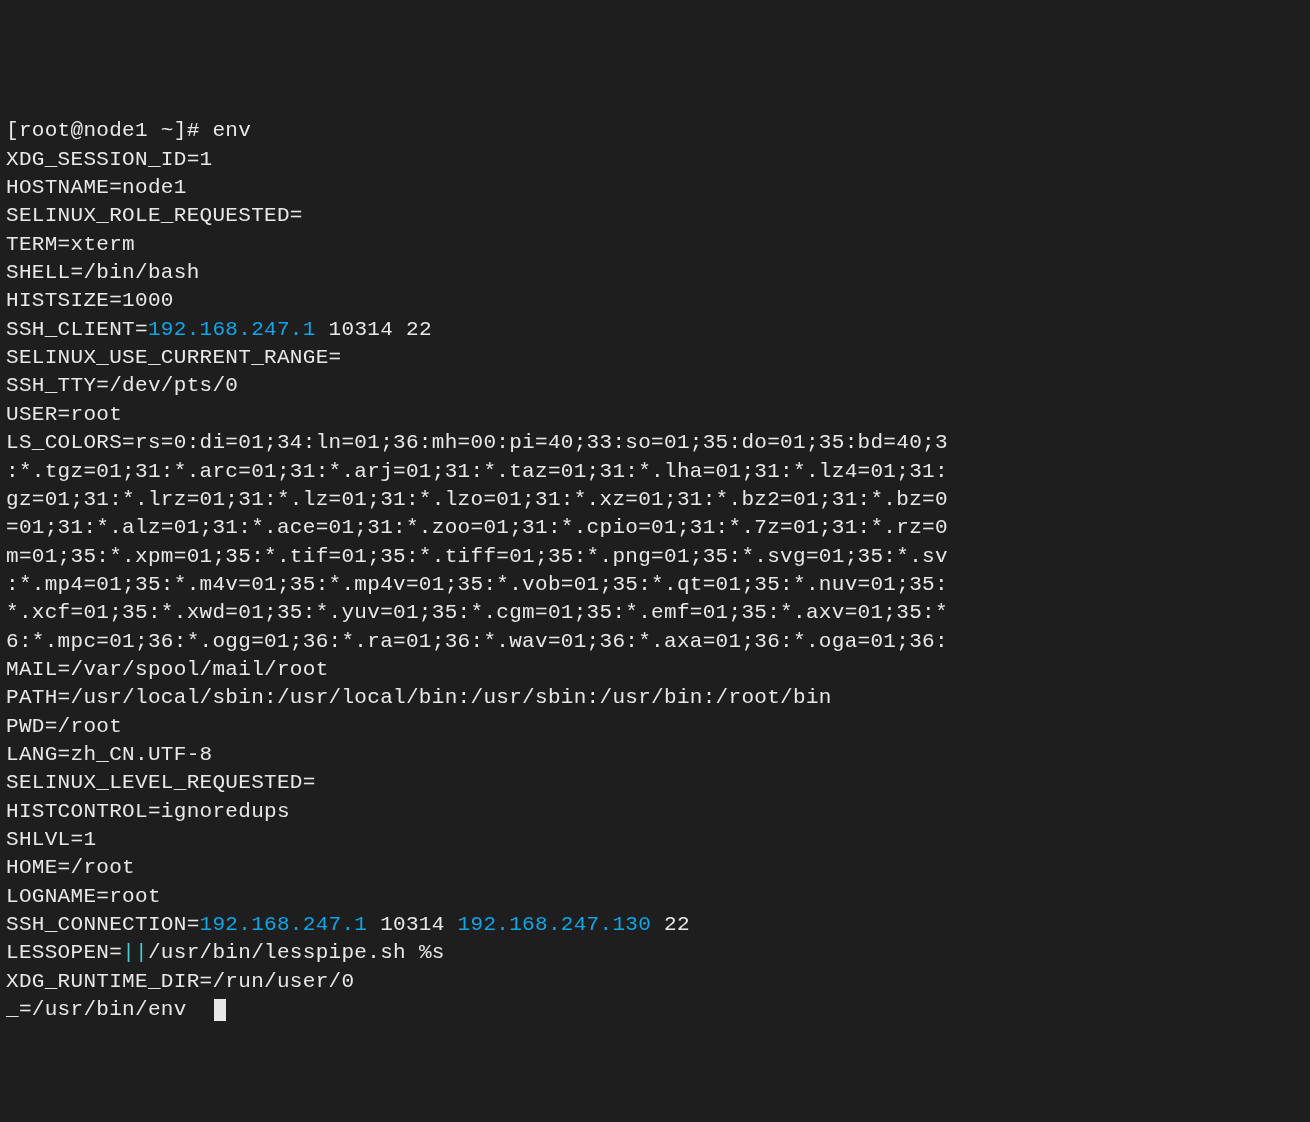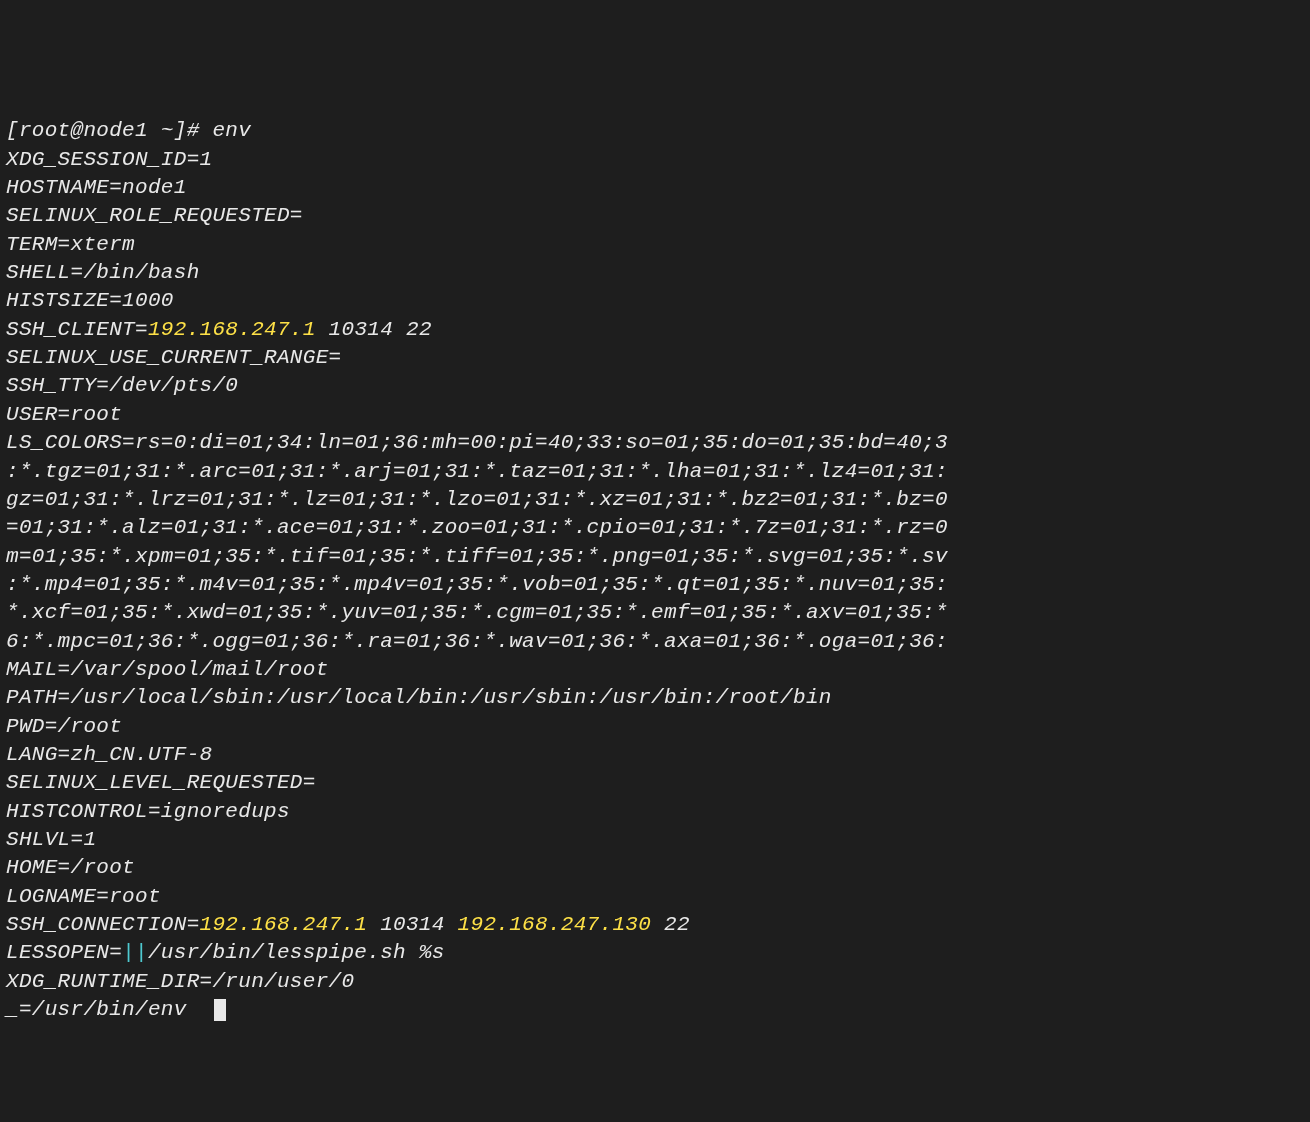--- a/index.html
+++ b/index.html
@@ -15,24 +15,23 @@
       line-height: 1.35;
       padding: 4px 6px;
       white-space: pre;
       overflow: hidden;
       width: 1310px;
       height: 1122px;
       letter-spacing: 0.3px;
     }
     .line {
       display: block;
-      font-style: italic;
     }
     .magenta {
-      color: #fde047;
+      color: #0ea5e9;
     }
     .cyan {
       color: #4ec9d0;
     }
     .cursor {
       display: inline-block;
       width: 12px;
       height: 22px;
       background-color: #e8e8e8;
       vertical-align: text-bottom;

